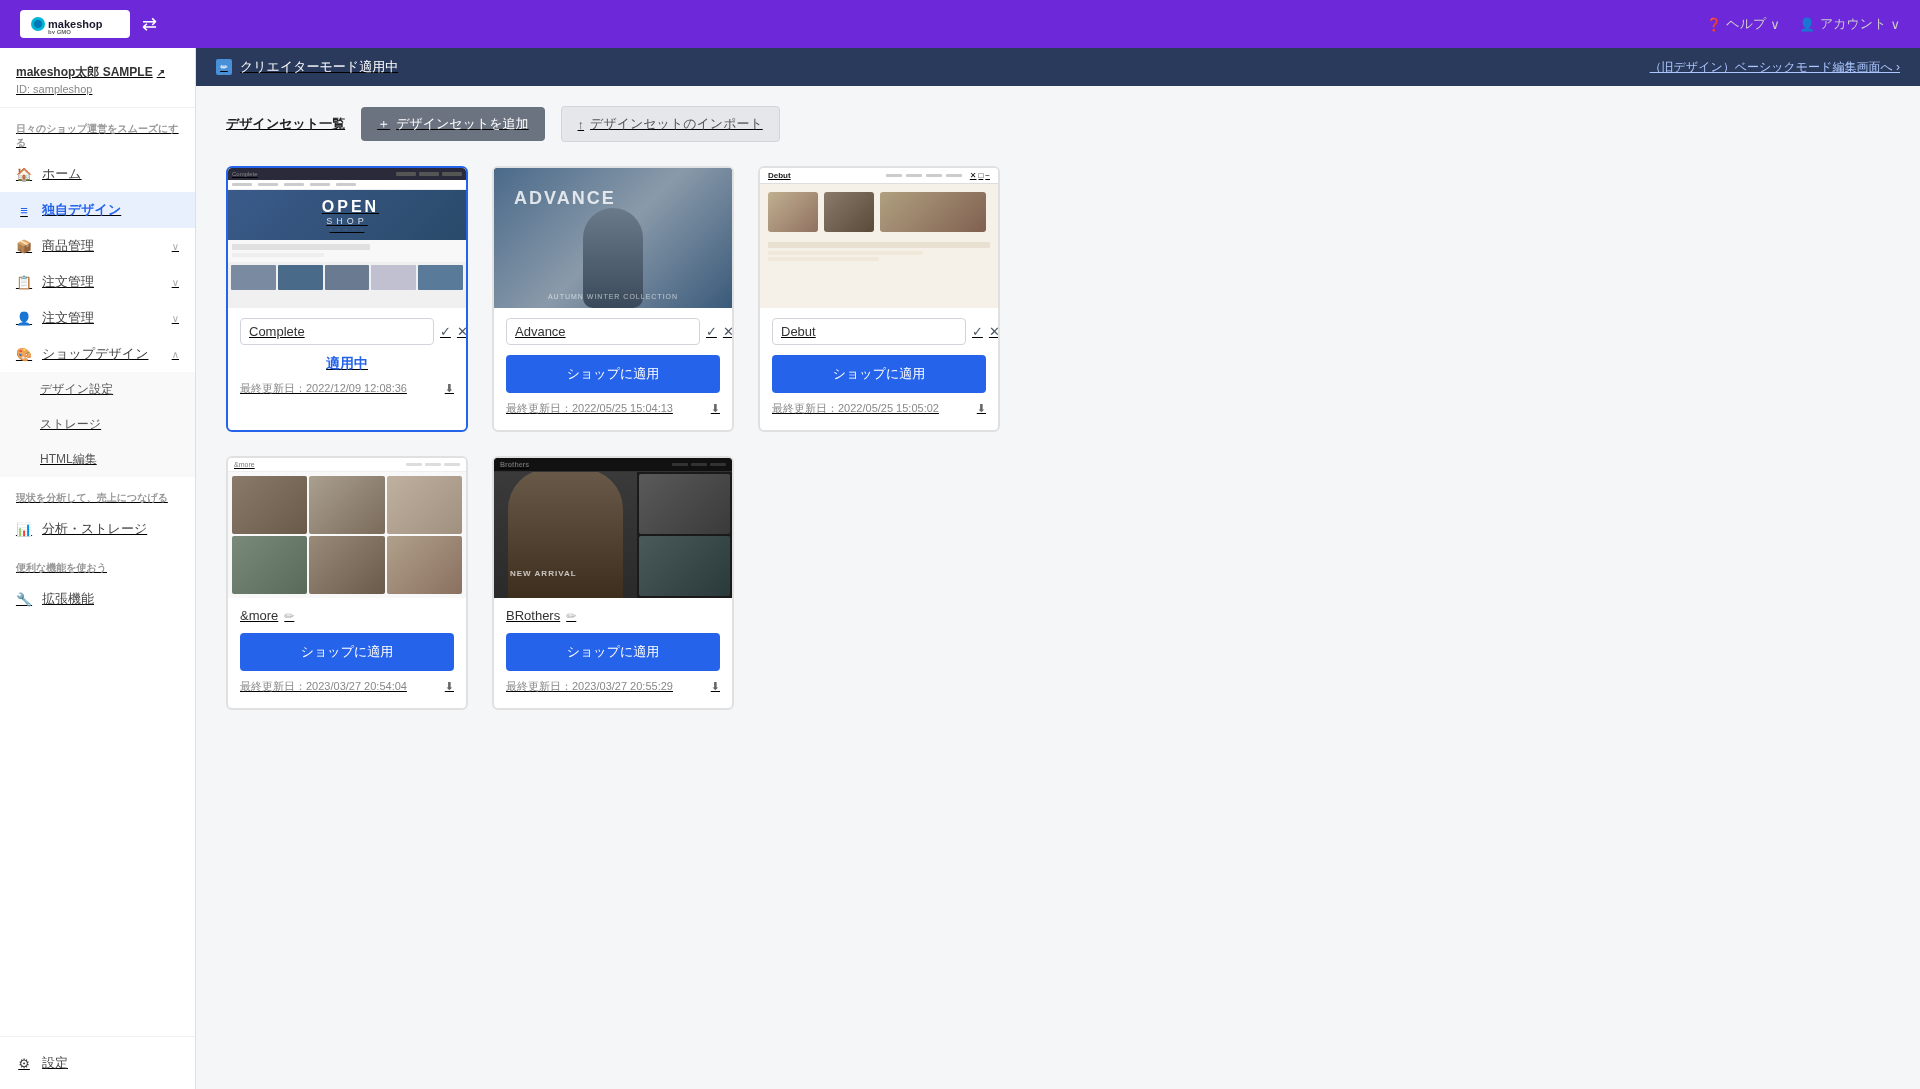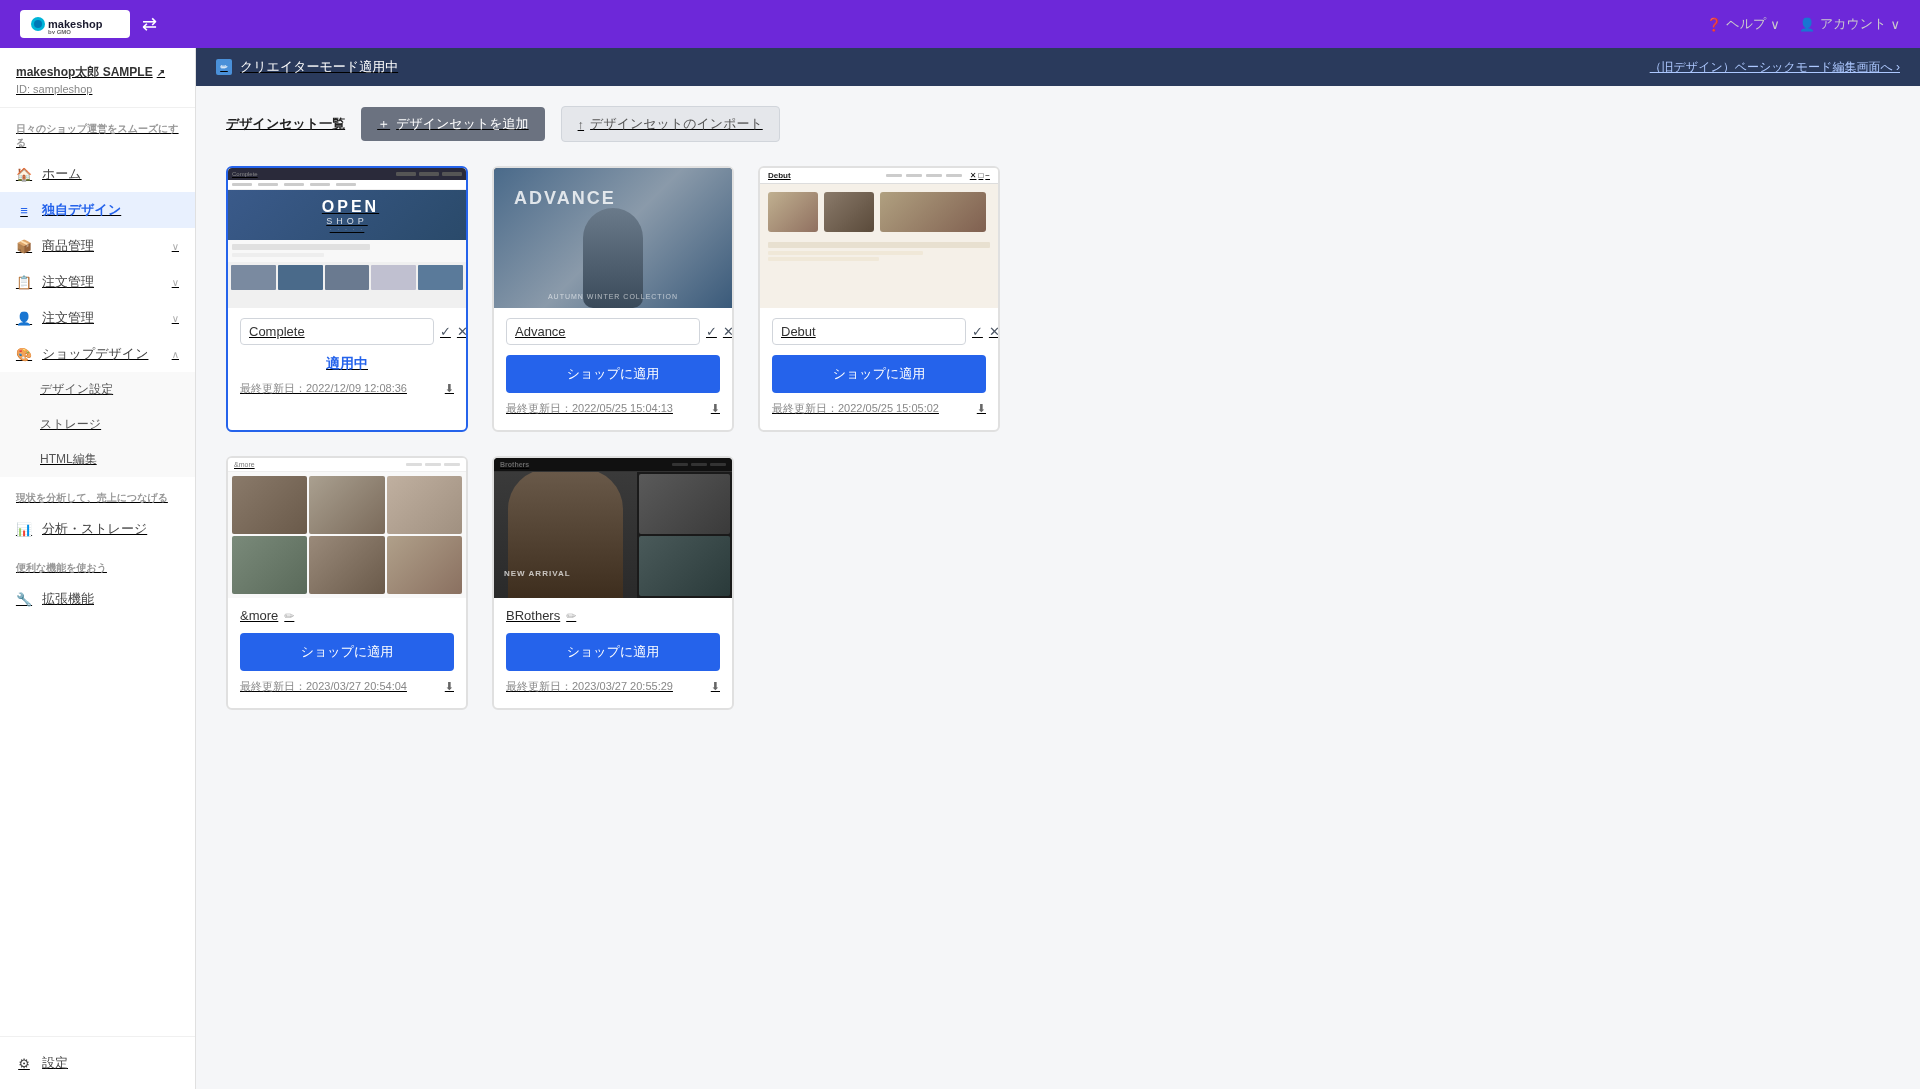--- a/index.html
+++ b/index.html
@@ -348,21 +348,21 @@
       height: 110%;
       background: linear-gradient(180deg, #6a5a4a 0%, #3a2a1a 100%);
       border-radius: 40px 40px 0 0;
       position: absolute;
       bottom: -10px;
       left: 10%;
     }
     .thumb-brothers-label {
       position: absolute;
       bottom: 20px;
-      left: 10px;
+      left: 16px;
       color: #fff;
       font-size: 8px;
       font-weight: bold;
       letter-spacing: 1px;
       opacity: 0.7;
     }
 
     
     .thumb-complete-full {
       width: 100%;

